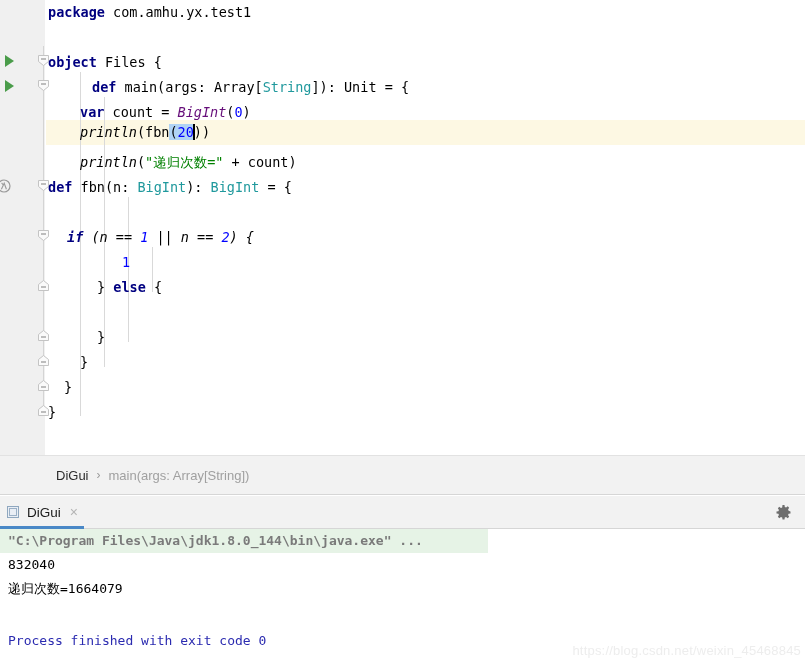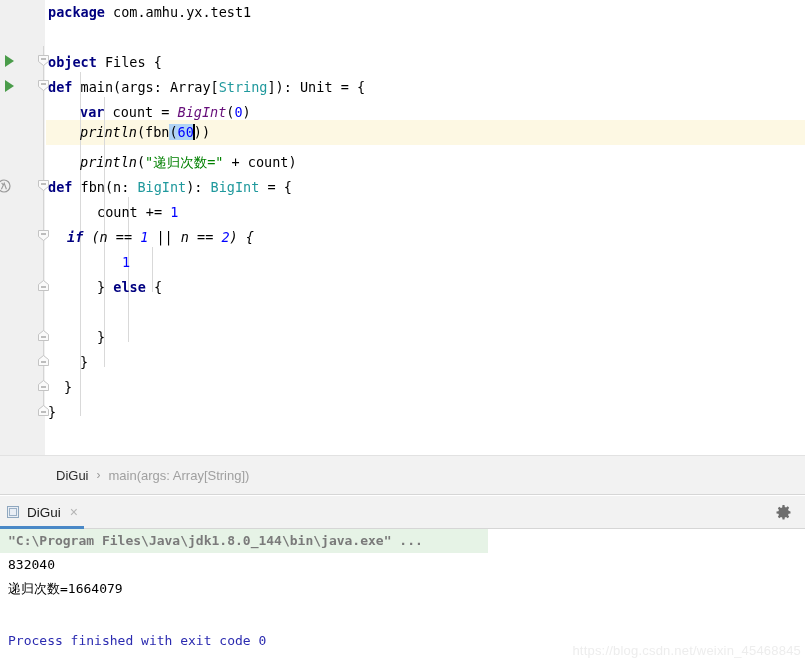--- a/index.html
+++ b/index.html
@@ -309,26 +309,25 @@
 
   <div class="indent-guide" style="left:80px; top:72px;  height:344px;"></div>
   <div class="indent-guide" style="left:104px; top:97px; height:270px;"></div>
   <div class="indent-guide" style="left:128px; top:197px; height:145px;"></div>
   <div class="indent-guide" style="left:152px; top:247px; height:45px;"></div>
 
   <div id="code">
     <div class="cline" style="top:0px;   padding-left:48px;"><span class="txt"><span class="kw">package</span><span class="plain"> com.amhu.yx.test1</span></span></div>
     <div class="cline" style="top:25px;  padding-left:48px;"><span class="txt"></span></div>
     <div class="cline" style="top:50px;  padding-left:48px;"><span class="txt"><span class="kw">object</span><span class="plain"> Files {</span></span></div>
-    <div class="cline" style="top:75px;  padding-left:48px;"><span class="txt"><span class="kw">def</span><span class="plain"> main(args: Array[</span><span class="typ">String</span><span class="plain">]): Unit = {</span></span></div>
+    <div class="cline" style="top:75px;  padding-left:92px;"><span class="txt"><span class="kw">def</span><span class="plain"> main(args: Array[</span><span class="typ">String</span><span class="plain">]): Unit = {</span></span></div>
     <div class="cline" style="top:100px; padding-left:80px;"><span class="txt"><span class="kw">var</span><span class="plain"> count = </span><span class="cls">BigInt</span><span class="plain">(</span><span class="num">0</span><span class="plain">)</span></span></div>
-    <div class="cline" style="top:120px; padding-left:80px;"><span class="txt"><span class="fn">println</span><span class="plain">(fbn</span><span class="plain sel">(</span><span class="num sel">60</span><span id="caret"></span><span class="plain">))</span></span></div>
+    <div class="cline" style="top:120px; padding-left:80px;"><span class="txt"><span class="fn">println</span><span class="plain">(fbn</span><span class="plain sel">(</span><span class="num sel">20</span><span id="caret"></span><span class="plain">))</span></span></div>
     <div class="cline" style="top:150px; padding-left:80px;"><span class="txt"><span class="fn">println</span><span class="plain">(</span><span class="str">"递归次数="</span><span class="plain"> + count)</span></span></div>
     <div class="cline" style="top:175px; "><span class="txt"><span class="kw">def</span><span class="plain"> fbn(n: </span><span class="typ">BigInt</span><span class="plain">): </span><span class="typ">BigInt</span><span class="plain"> = {</span></span></div>
-    <div class="cline" style="top:200px; padding-left:97px;"><span class="txt"><span class="plain">count += </span><span class="num">1</span></span></div>
     <div class="cline" style="top:225px; padding-left:67px;font-style:italic;"><span class="txt"><span class="kw">if</span><span class="plain"> (n == </span><span class="num">1</span><span class="plain"> || n == </span><span class="num">2</span><span class="plain">) {</span></span></div>
     <div class="cline" style="top:250px; padding-left:122px;"><span class="txt"><span class="num">1</span></span></div>
     <div class="cline" style="top:275px; padding-left:97px;"><span class="txt"><span class="plain">} </span><span class="kw">else</span><span class="plain"> {</span></span></div>
     <div class="cline" style="top:325px; padding-left:97px;"><span class="txt"><span class="plain">}</span></span></div>
     <div class="cline" style="top:350px; padding-left:80px;"><span class="txt"><span class="plain">}</span></span></div>
     <div class="cline" style="top:375px; padding-left:64px;"><span class="txt"><span class="plain">}</span></span></div>
     <div class="cline" style="top:400px; padding-left:48px;"><span class="txt"><span class="plain">}</span></span></div>
   </div>
 </div>
 

